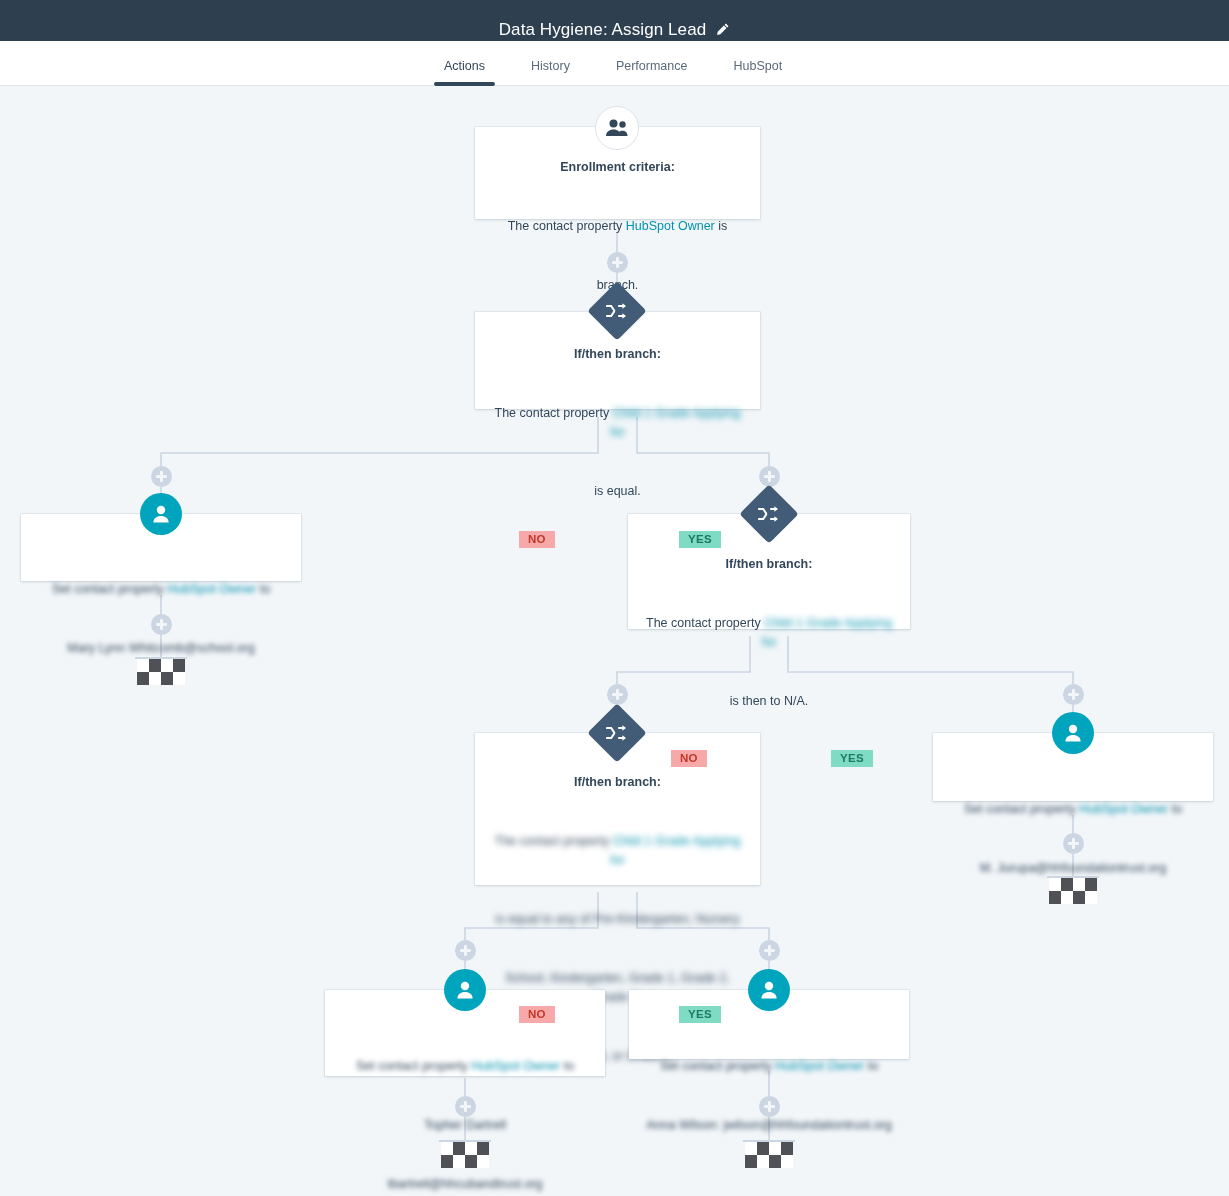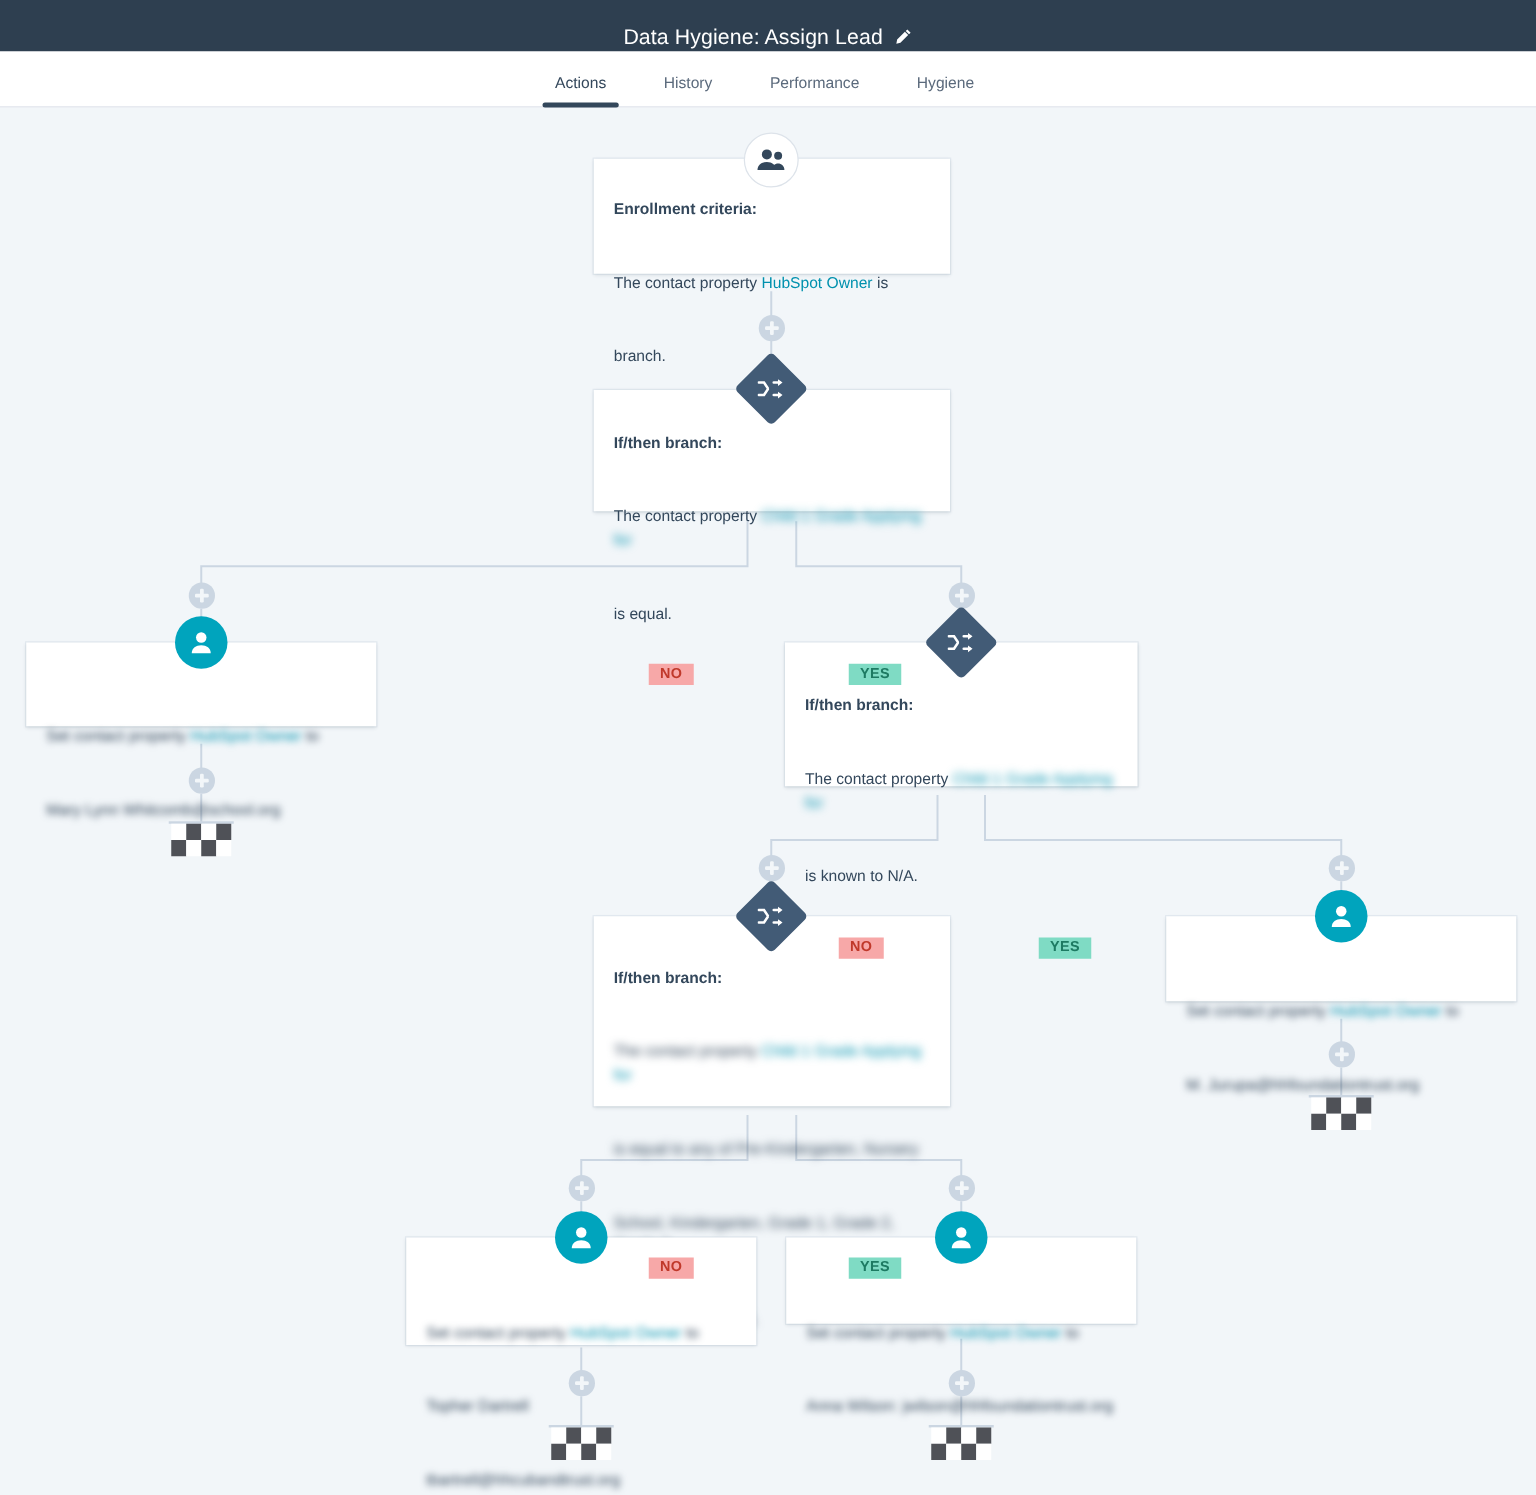--- a/index.html
+++ b/index.html
@@ -57,21 +57,21 @@
     overflow: hidden;
   }
   .svg-lines { position: absolute; inset: 0; width: 1229px; height: 1109px; }
 
   
   .card {
     position: absolute;
     background: #ffffff;
     border-radius: 0;
     box-shadow: 0 1px 3px rgba(45,62,80,.14), 0 0 0 1px rgba(203,214,226,.35);
-    text-align: left;
+    text-align: center;
     padding: 10px 16px;
     font-size: 12.5px;
     color: #33475b;
     line-height: 19px;
   }
   .card-title { font-weight: bold; color: #33475b; display: block; }
   .card-body { display: block; margin-top: 40px; }
   .prop { color: #0091ae; }
   .blur { filter: blur(3.2px); }
   .blur-soft { filter: blur(2.9px); }
@@ -151,21 +151,21 @@
       <path d="M11.6 1.6l2.8 2.8-1.4 1.4-2.8-2.8zM9.5 3.7l2.8 2.8-6.6 6.6-3.5.7.7-3.5z" fill="#ffffff"></path>
     </svg>
   </span>
 </div>
 
 <div class="tabbar">
   <div class="tabs">
     <div class="tab active">Actions</div>
     <div class="tab">History</div>
     <div class="tab">Performance</div>
-    <div class="tab">Hygiene</div>
+    <div class="tab">HubSpot</div>
   </div>
   <div class="topright-btn">
     <svg width="14" height="14" viewBox="0 0 16 16">
       <rect x="1" y="2" width="13" height="12" rx="1.5" fill="none" stroke="#425b76" stroke-width="1.6"></rect>
       <rect x="9" y="2" width="5" height="12" fill="#425b76" opacity=".85"></rect>
     </svg>
   </div>
 </div>
 
 <div class="canvas">
@@ -280,21 +280,21 @@
       <svg width="22" height="18" viewBox="0 0 22 18">
         <path d="M1 4h4.2l3 4.5M1 14h4.2l3-4.5M13 4h5M13 14h5" stroke="#ffffff" stroke-width="2.1" fill="none" stroke-linecap="round"></path>
         <path d="M16.4 1.3L20 4l-3.6 2.7z" fill="#ffffff"></path>
         <path d="M16.4 11.3L20 14l-3.6 2.7z" fill="#ffffff"></path>
       </svg>
     </span>
   </div>
   <div class="card" style="left:628px; top:427px; width:282px; height:115px; padding-top:41px;">
     <span class="card-title">If/then branch:</span>
     <span class="card-body"><span>The contact property </span><span class="prop blur">Child 1 Grade Applying for</span></span>
-    <span class="card-body">is known to N/A.</span>
+    <span class="card-body">is then to N/A.</span>
   </div>
   <div class="blabel no" style="left:671px; top:663px;">NO</div>
   <div class="blabel yes" style="left:831px; top:663px;">YES</div>
   <div class="plus" style="left:607px; top:597px;"></div>
   <div class="plus" style="left:1063px; top:597px;"></div>
 
   <div class="icon-teal" style="left:1052px; top:625px;">
     <svg width="20" height="20" viewBox="0 0 20 20">
       <circle cx="10" cy="6" r="4.2" fill="#ffffff"></circle>
       <path d="M2.4 18.5c0-4.1 3.4-6.4 7.6-6.4s7.6 2.3 7.6 6.4z" fill="#ffffff"></path>

